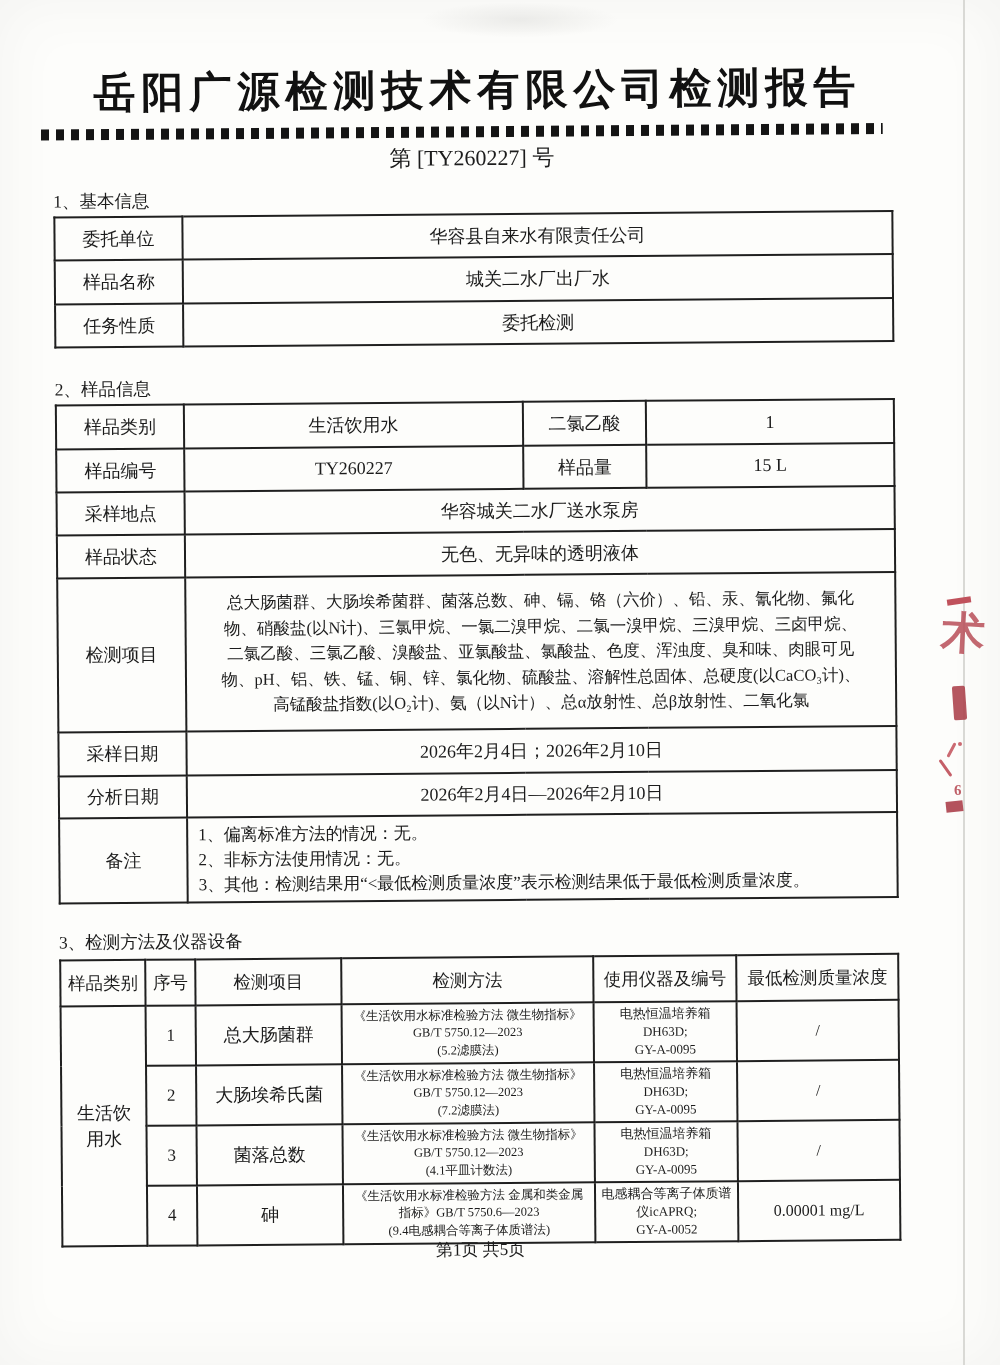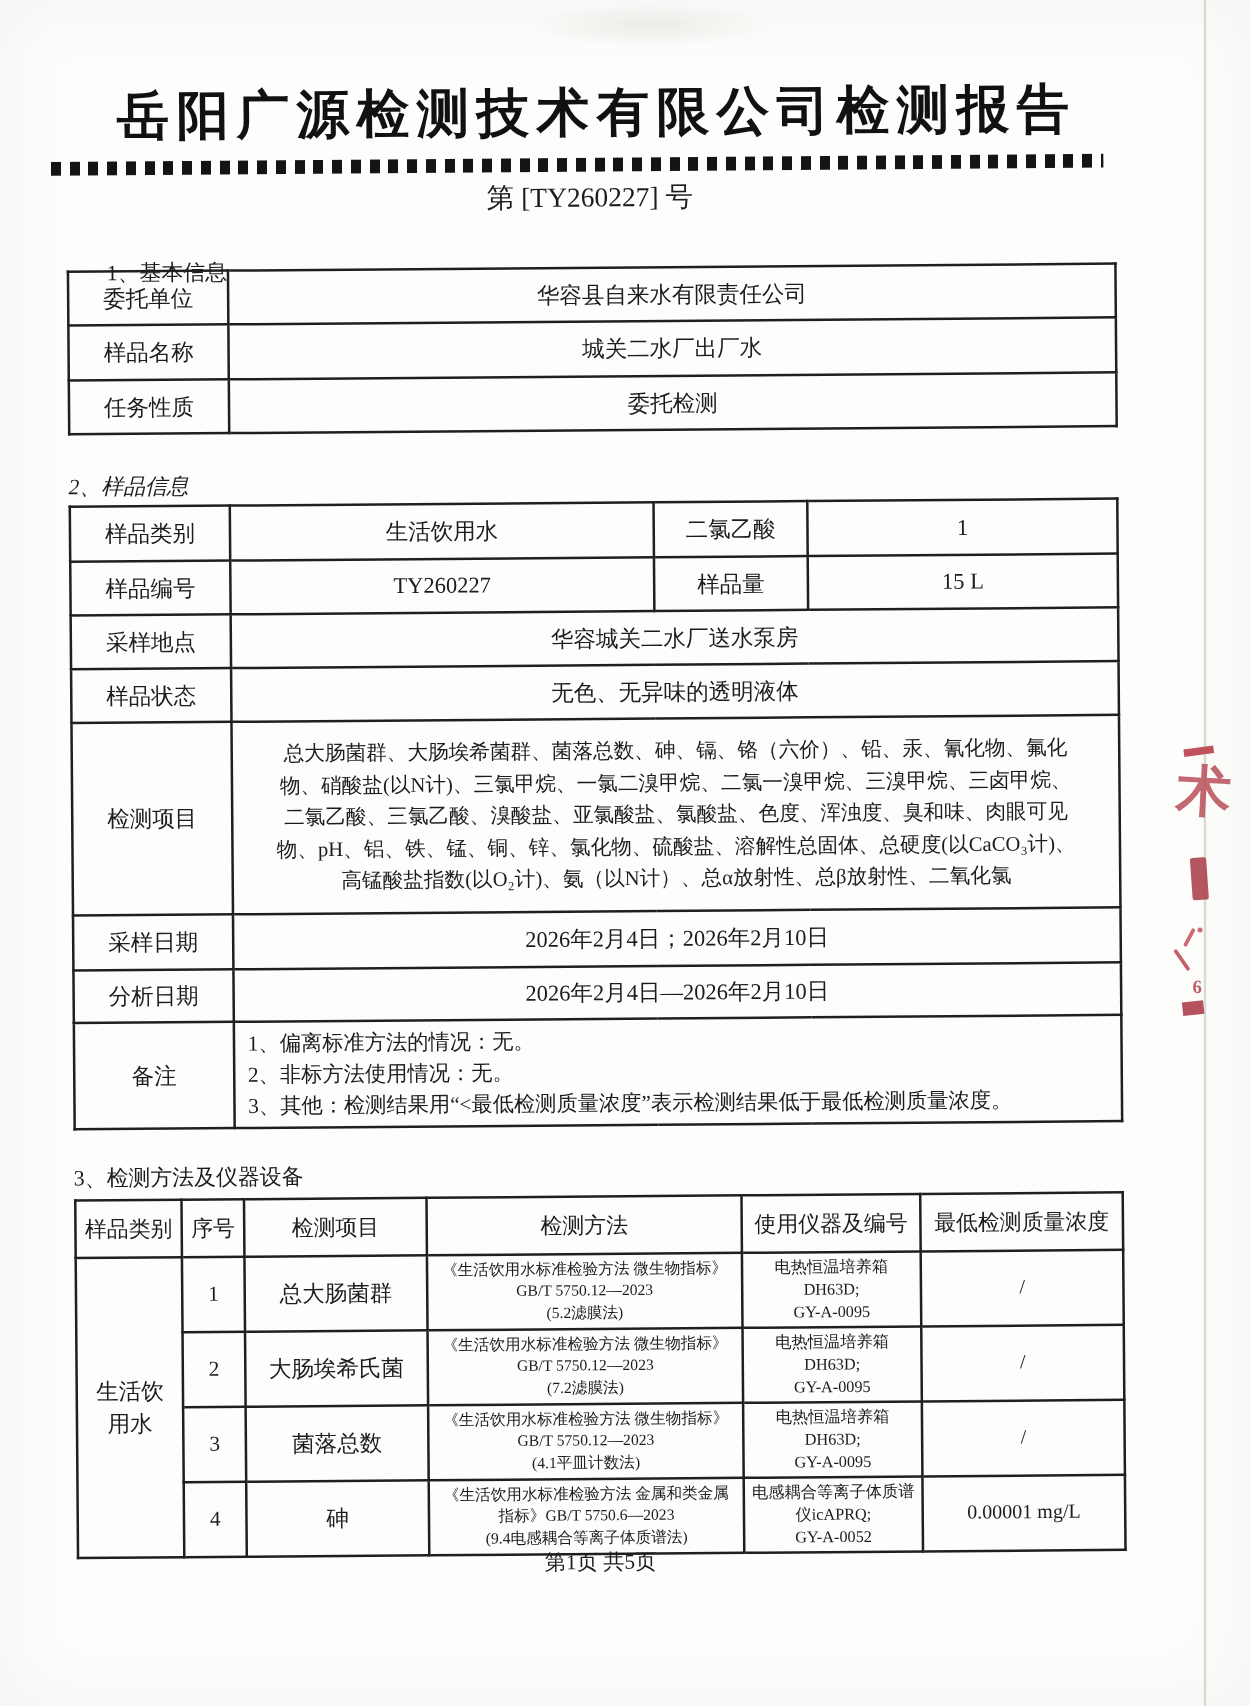--- a/index.html
+++ b/index.html
@@ -10,22 +10,22 @@
           background:radial-gradient(ellipse at center,rgba(120,120,115,0.12),transparent 70%);}
   .content{position:absolute;left:0;top:0;width:1000px;height:1365px;
            transform:rotate(-0.45deg);transform-origin:500px 680px;}
   .title{position:absolute;top:62px;left:0;width:952px;margin:0;text-align:center;
          font-family:"Liberation Sans","DejaVu Sans",sans-serif;font-weight:900;
          font-size:42px;letter-spacing:6px;padding-left:6px;color:#111;}
   .dotted{position:absolute;top:126px;left:45px;width:842px;height:11px;
           background:repeating-linear-gradient(90deg,#141414 0 8px,transparent 8px 15px);}
   .report-no{position:absolute;top:143px;left:0;width:952px;text-align:center;font-size:22px;}
   .sec-h{position:absolute;left:57px;font-size:17.5px;}
-  .sec-h.s1{top:203px;margin-left:32px;}
-  .sec-h.s2{top:374px;font-style:italic;}
+  .sec-h.s1{top:186px;}
+  .sec-h.s2{top:374px;}
   .sec-h.s3{top:927px;}
   table.t{position:absolute;left:57px;width:838px;border-collapse:collapse;table-layout:fixed;}
   table.t1{top:213px;}
   table.t2{top:401px;}
   table.t3{top:956px;}
   .t td,.t th{border:2px solid #1f1f1f;text-align:center;vertical-align:middle;
               font-weight:normal;font-size:18px;padding:0 4px;overflow:hidden;}
   .t .lbl{font-size:18px;}
   .t2 td.items{font-size:16.5px;line-height:25.5px;padding:2px 32px;}
   .t2 td.remark{text-align:left;font-size:17px;line-height:25px;padding:4px 10px;}

